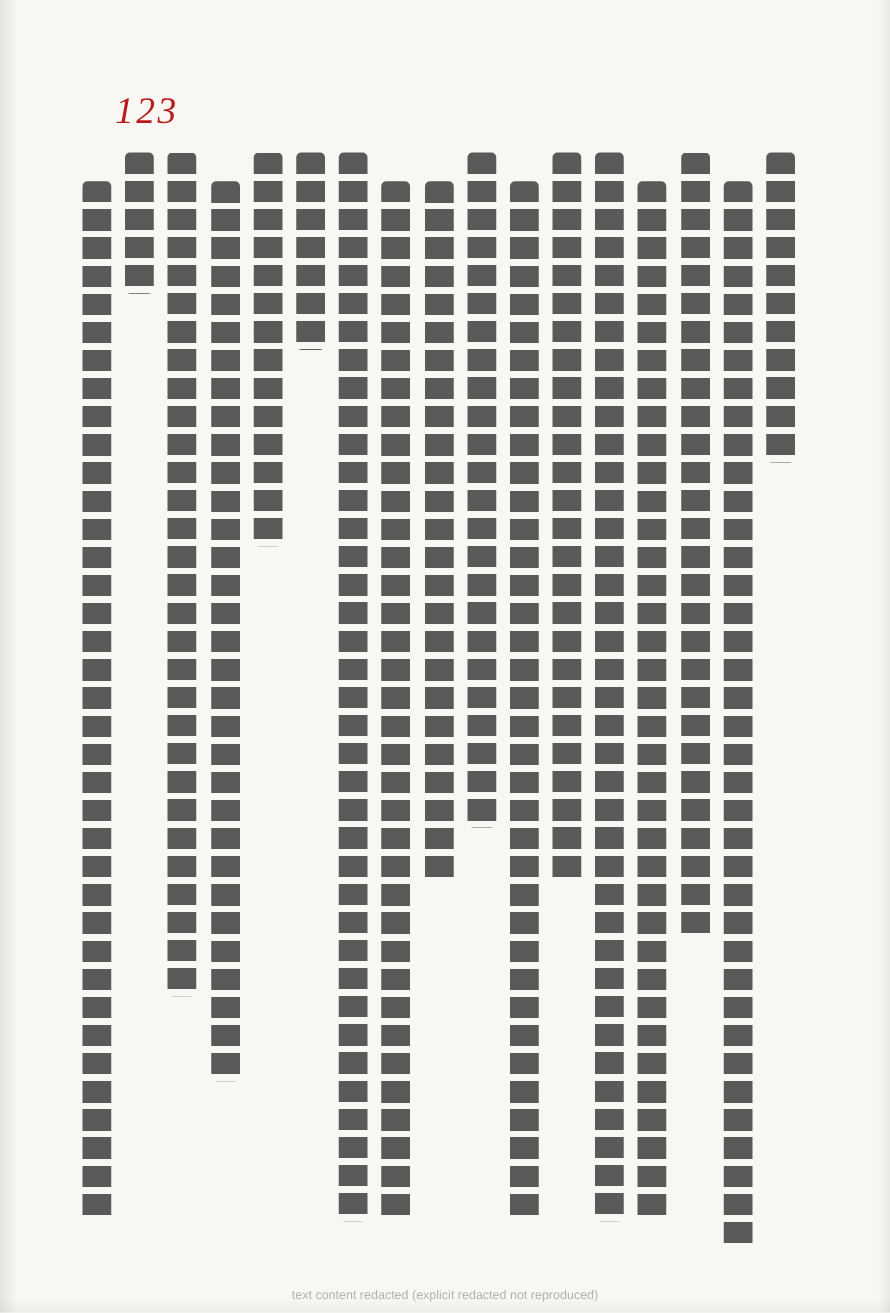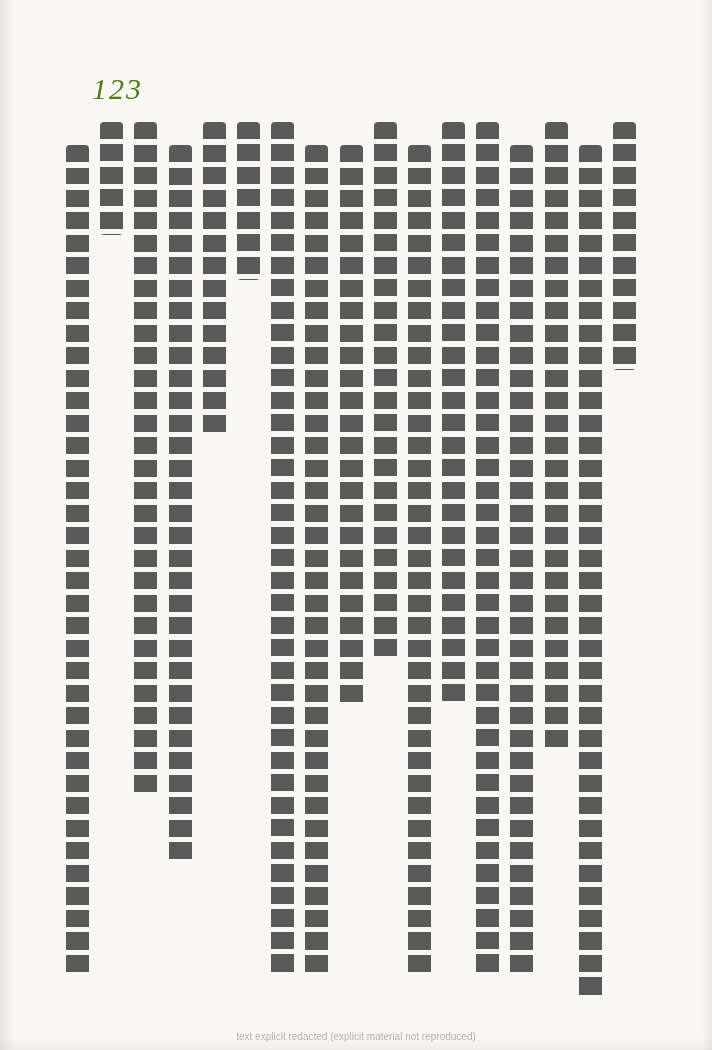--- a/index.html
+++ b/index.html
@@ -24,21 +24,21 @@
       linear-gradient(270deg, rgba(60,60,60,0.08) 0, rgba(60,60,60,0) 10px),
       linear-gradient(0deg, rgba(60,60,60,0.05) 0, rgba(60,60,60,0) 12px);
   }
   .page-number {
     position: absolute;
     top: 72px;
     left: 92px;
     font-size: 30px;
     font-style: italic;
     letter-spacing: 2px;
-    color: #4d7c0f;
+    color: #b91c1c;
   }
   .text-area {
     position: absolute;
     top: 122px;
     right: 76px;
     width: 570px;
     height: 896px;
     display: flex;
     flex-direction: row-reverse;
     justify-content: space-between;
@@ -86,13 +86,13 @@
     <div class="tline" style="height: 832.5px; margin-top: 22.5px;"></div>
     <div class="tline" style="height: 855px;"></div>
     <div class="tline" style="height: 157.5px;"></div>
     <div class="tline" style="height: 315px;"></div>
     <div class="tline" style="height: 720px; margin-top: 22.5px;"></div>
     <div class="tline" style="height: 675px;"></div>
     <div class="tline" style="height: 112.5px;"></div>
     <div class="tline" style="height: 832.5px; margin-top: 22.5px;"></div>
   </div>
 
-<div class="redaction-note">text explicit redacted (explicit material not reproduced)</div>
+<div class="redaction-note">text content redacted (explicit redacted not reproduced)</div>
 
 </body></html>

